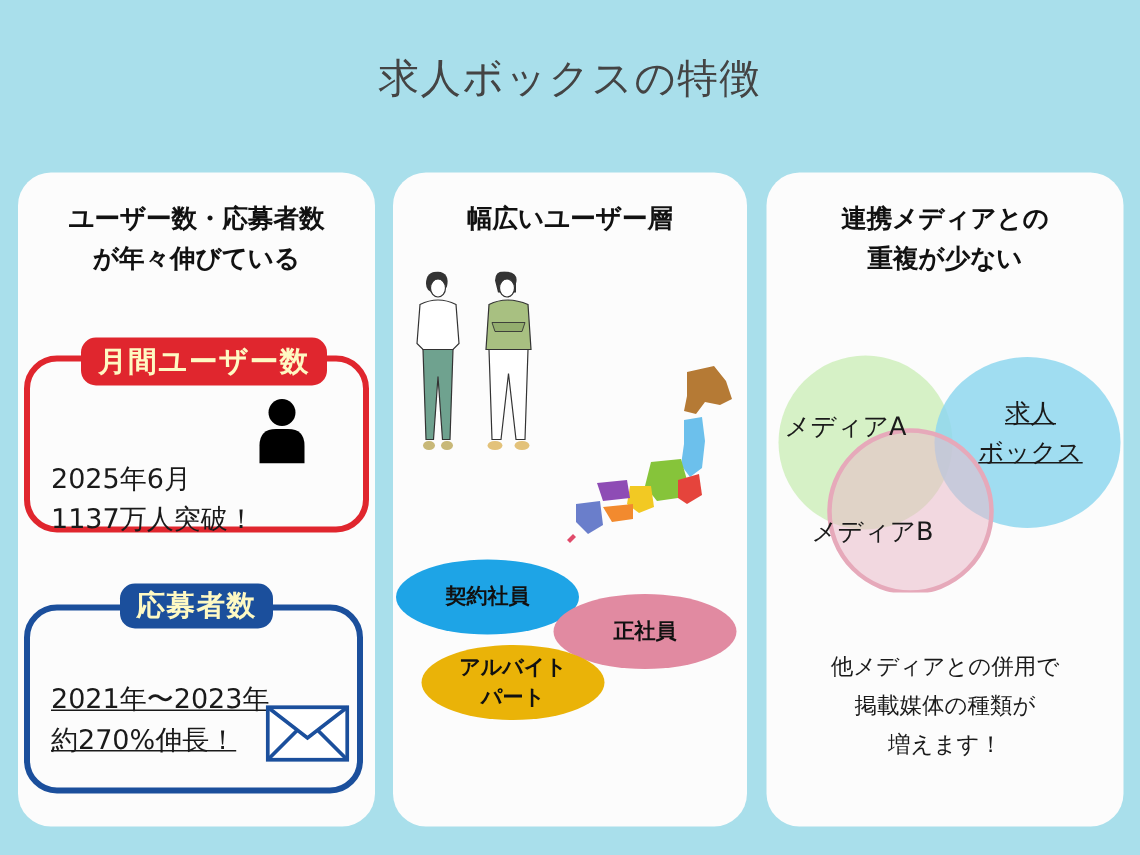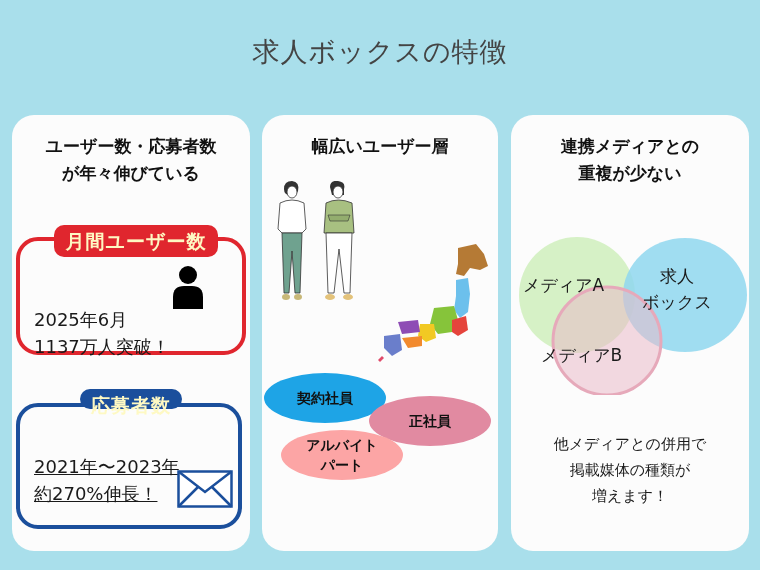--- a/index.html
+++ b/index.html
@@ -30,43 +30,43 @@
   .framebox {
     position: absolute; border-radius: 22px; background: #fcfcfc;
   }
   .fb-red { left: 4px; top: 122px; width: 230px; height: 118px; border: 4px solid #e0262e; }
   .fb-blue { left: 4px; top: 288px; width: 226px; height: 126px; border: 4px solid #1b4f9c; }
   .badge {
     position: absolute; color: #fef9c3; font-weight: bold; font-size: 19px;
     border-radius: 10px; text-align: center; line-height: 32px; letter-spacing: 1px;
   }
   .badge-red { left: 42px; top: 110px; width: 164px; height: 32px; background: #e0262e; }
-  .badge-blue { left: 68px; top: 274px; width: 102px; height: 20px; background: #1b4f9c; }
+  .badge-blue { left: 68px; top: 274px; width: 102px; height: 30px; background: #1b4f9c; font-family: Liberation Mono, monospace; }
   .stat-text {
     position: absolute; font-size: 18px; line-height: 27px; color: #1a1a1a; margin-top: 24px;
   }
   .st1 { left: 22px; top: 167px; }
   .st2 { left: 22px; top: 314px; text-decoration: underline; }
   .person-icon { position: absolute; left: 159px; top: 150px; width: 34px; height: 44px; }
   .mail-icon { position: absolute; left: 165px; top: 355px; width: 56px; height: 38px; }
   .people { position: absolute; left: 6px; top: 66px; width: 100px; height: 128px; }
   .japan-map { position: absolute; left: 110px; top: 125px; width: 120px; height: 125px; }
   .oval {
     position: absolute; border-radius: 50%; display: flex; align-items: center; justify-content: center;
     font-weight: bold; font-size: 14px; text-align: center; line-height: 20px; color: #111;
   }
   .ov-keiyaku { left: 2px; top: 258px; width: 122px; height: 50px; background: #1ea4e6; }
   .ov-seishain { left: 107px; top: 281px; width: 122px; height: 50px; background: #e18aa1; }
-  .ov-arubaito { left: 19px; top: 315px; width: 122px; height: 50px; background: #fca5a5; }
+  .ov-arubaito { left: 19px; top: 315px; width: 122px; height: 50px; background: #eab308; }
   .venn { position: absolute; left: 0; top: 120px; width: 238px; height: 160px; }
   .venn-label {
     position: absolute; font-size: 17px; line-height: 26px; color: #1a1a1a; text-align: center;
   }
   .vl-a { left: 12px; top: 157px; }
-  .vl-box { left: 116px; top: 148px; width: 100px; }
+  .vl-box { left: 126px; top: 148px; width: 100px; text-decoration: underline; }
   .vl-b { left: 30px; top: 227px; }
   .bottom-text {
     position: absolute; left: 0; width: 100%; top: 316px; text-align: center;
     font-size: 15px; line-height: 26px; color: #1a1a1a;
   }
 </style>
 </head>
 <body>
 
 <div class="page-title">求人ボックスの特徴</div>

